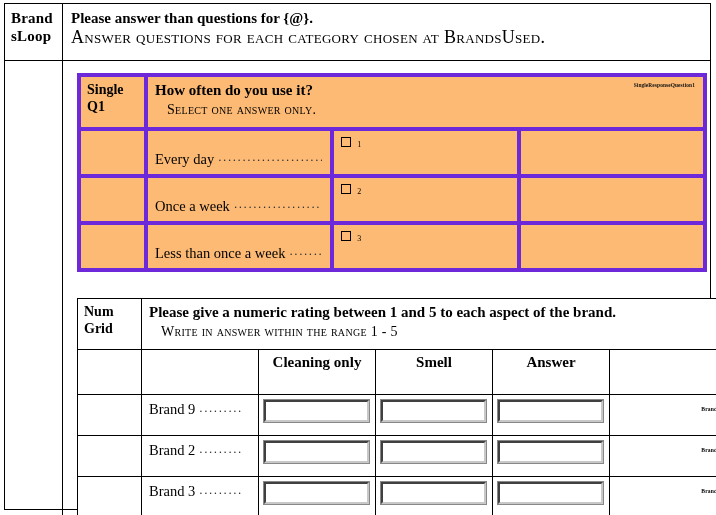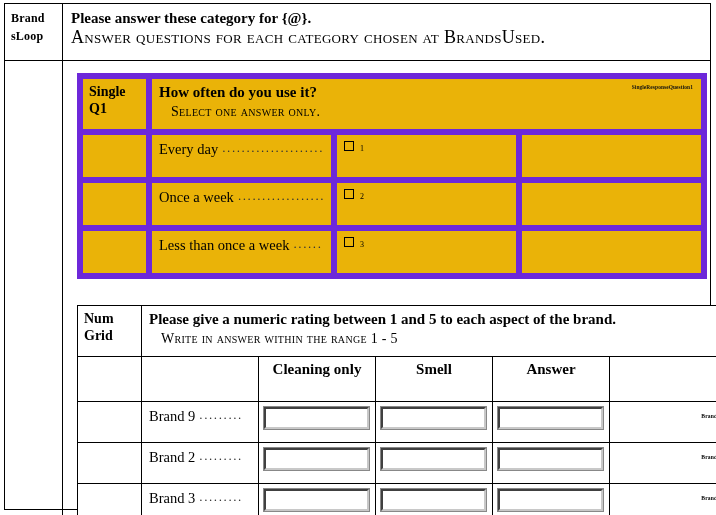--- a/index.html
+++ b/index.html
@@ -54,21 +54,21 @@
   }
   .lbl-col-empty {
     width: 58px;
     min-width: 58px;
     border-right: 1px solid #000;
     box-sizing: border-box;
   }
 
   .loop-name {
     font-weight: bold;
-    font-size: 12px;
+    font-size: 15px;
     line-height: 18px;
     letter-spacing: 0.2px;
   }
 
   .intro-col {
     flex: 1;
     padding: 5px 8px 4px 8px;
     box-sizing: border-box;
   }
   .intro-bold {
@@ -91,24 +91,24 @@
     flex-direction: column;
   }
 
   
   table.qtable {
     border-collapse: collapse;
     width: 630px;
     table-layout: fixed;
   }
   table.qtable td {
-    border: 6px solid #6d28d9;
+    border: 4px solid #6d28d9;
     padding: 0;
     vertical-align: top;
-    background: #eab308;
+    background: #fdba74;
   }
 
   .qcode-cell {
     width: 54px;
     padding: 4px 3px 6px 6px !important;
   }
   .qcode-line {
     font-weight: bold;
     font-size: 14px;
     line-height: 17px;
@@ -143,23 +143,24 @@
 
   
   .blank-cell { width: 54px; }
 
   .ans-cell {
     padding: 6px 6px 6px 7px !important;
     height: 30px;
   }
   .ans-row-inner {
     display: flex;
-    align-items: center;
+    align-items: flex-start;
     white-space: nowrap;
     overflow: hidden;
+    margin-top: 14px;
   }
   .ans-label {
     font-size: 14.5px;
     line-height: 17px;
     flex: 0 0 auto;
   }
   .leader {
     flex: 1 1 auto;
     overflow: hidden;
     margin: 0 2px 0 4px;
@@ -276,21 +277,21 @@
 
 <div class="page">
   <div class="outer">
 
     <div class="outer-top">
       <div class="lbl-col">
         <div class="loop-name">Brand</div>
         <div class="loop-name">sLoop</div>
       </div>
       <div class="intro-col">
-        <div class="intro-bold">Please answer these category for {@}.</div>
+        <div class="intro-bold">Please answer than questions for {@}.</div>
         <div class="intro-caps">Answer questions for each category chosen at BrandsUsed.</div>
       </div>
     </div>
 
     <div class="outer-body">
       <div class="lbl-col-empty"></div>
       <div class="content-col">
 
         <table class="qtable">
           <tbody>

